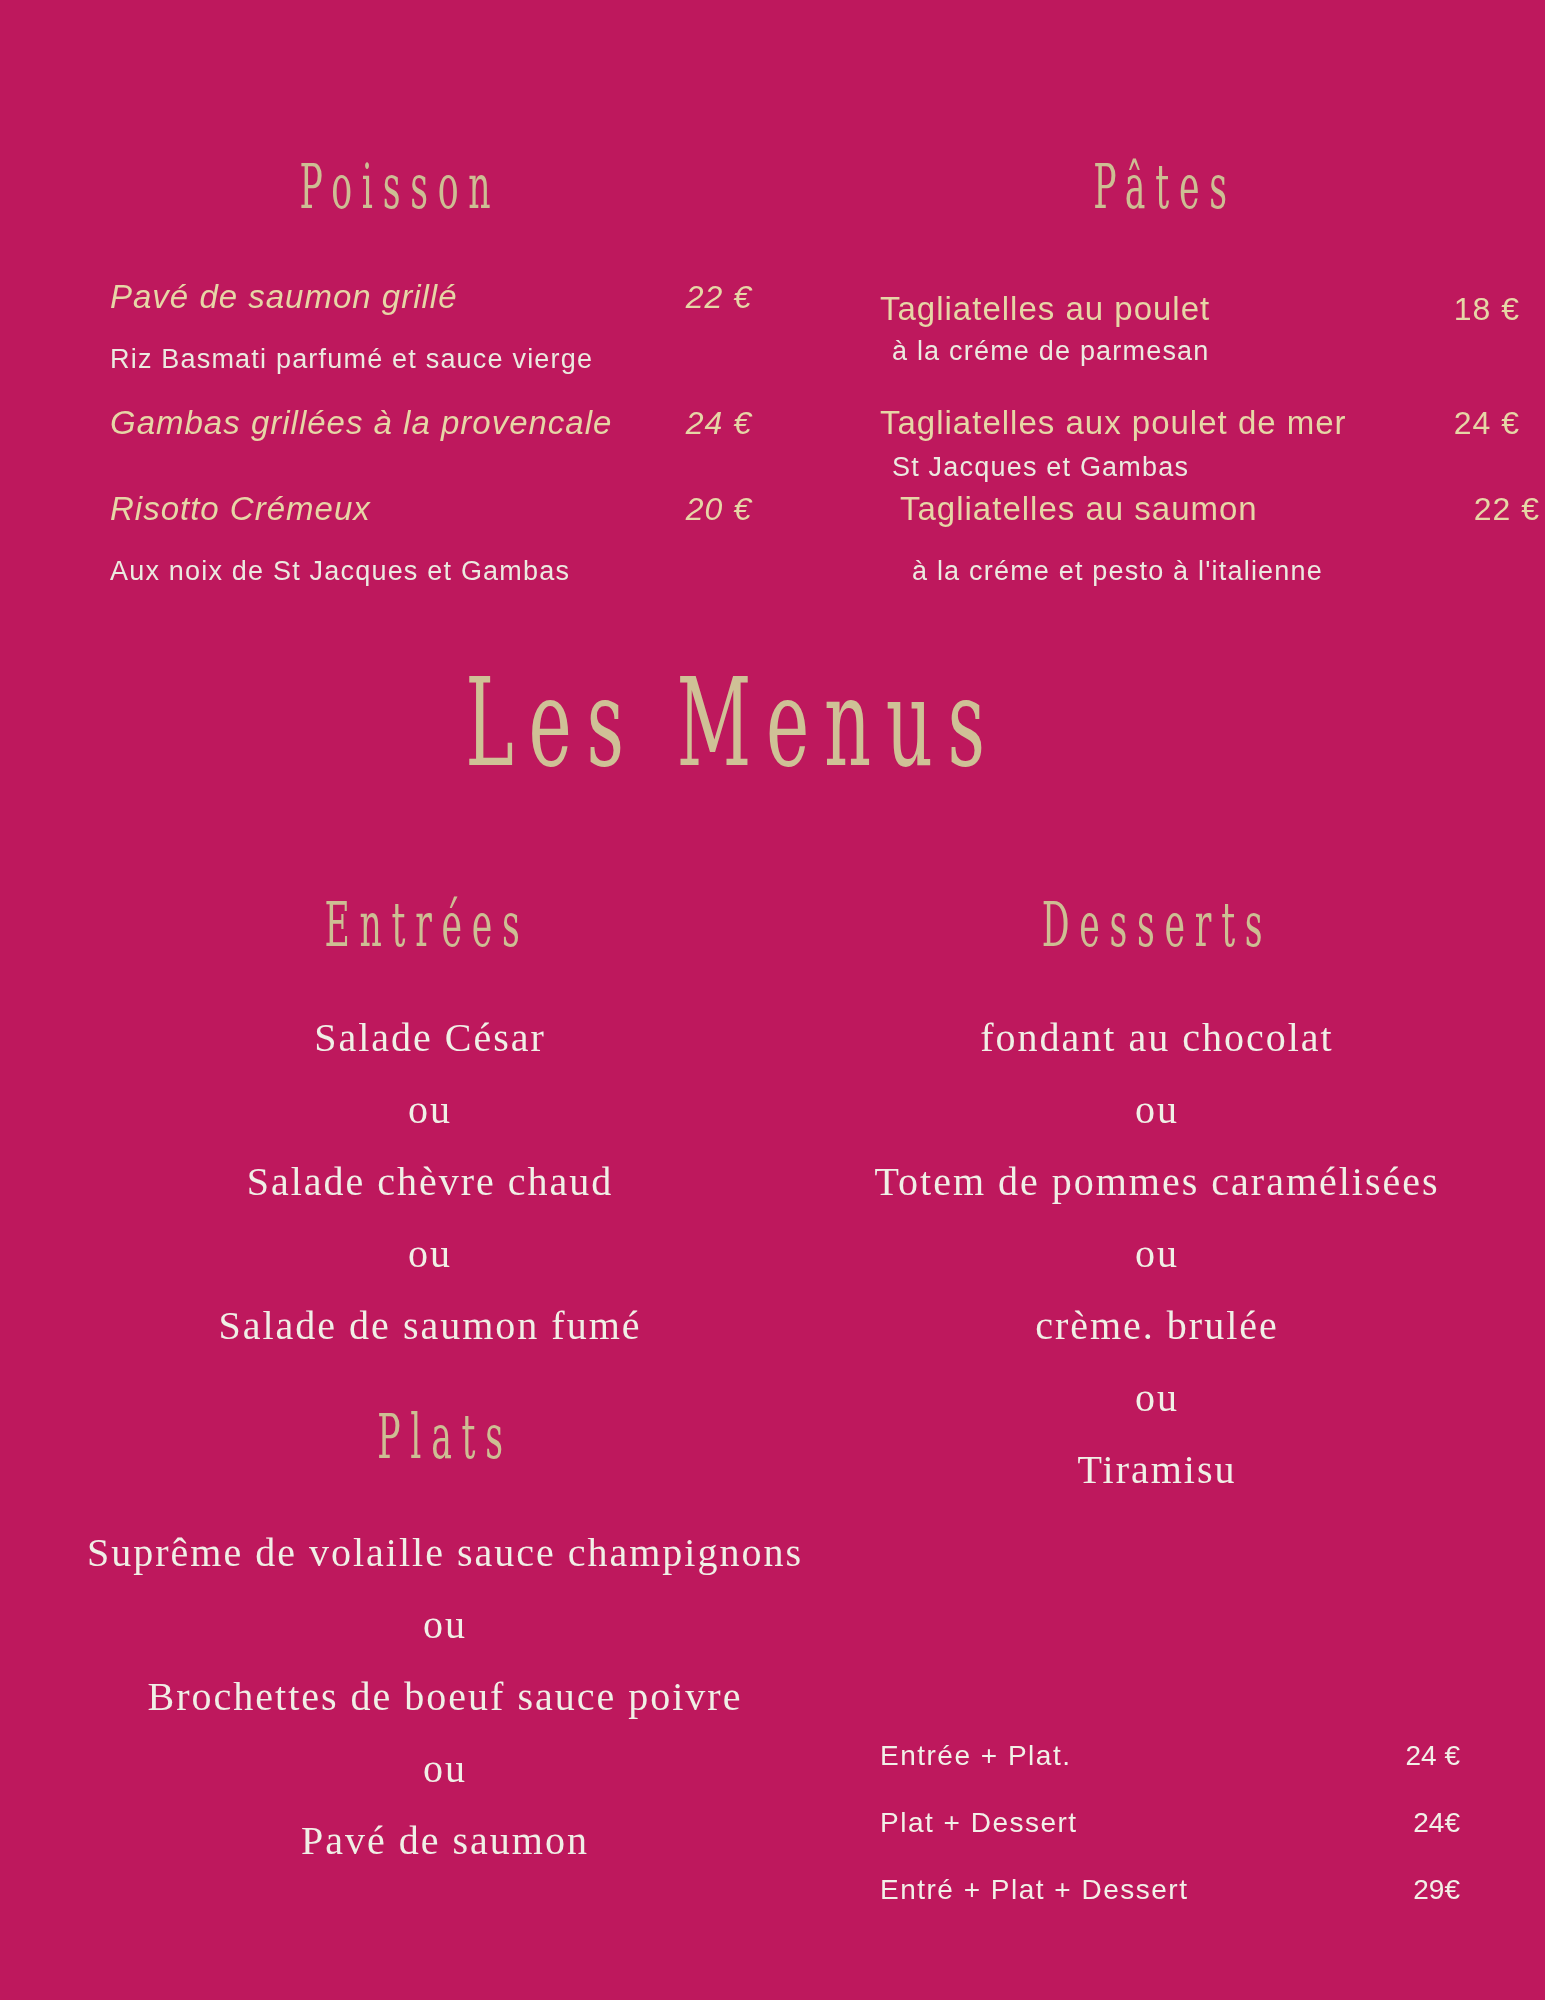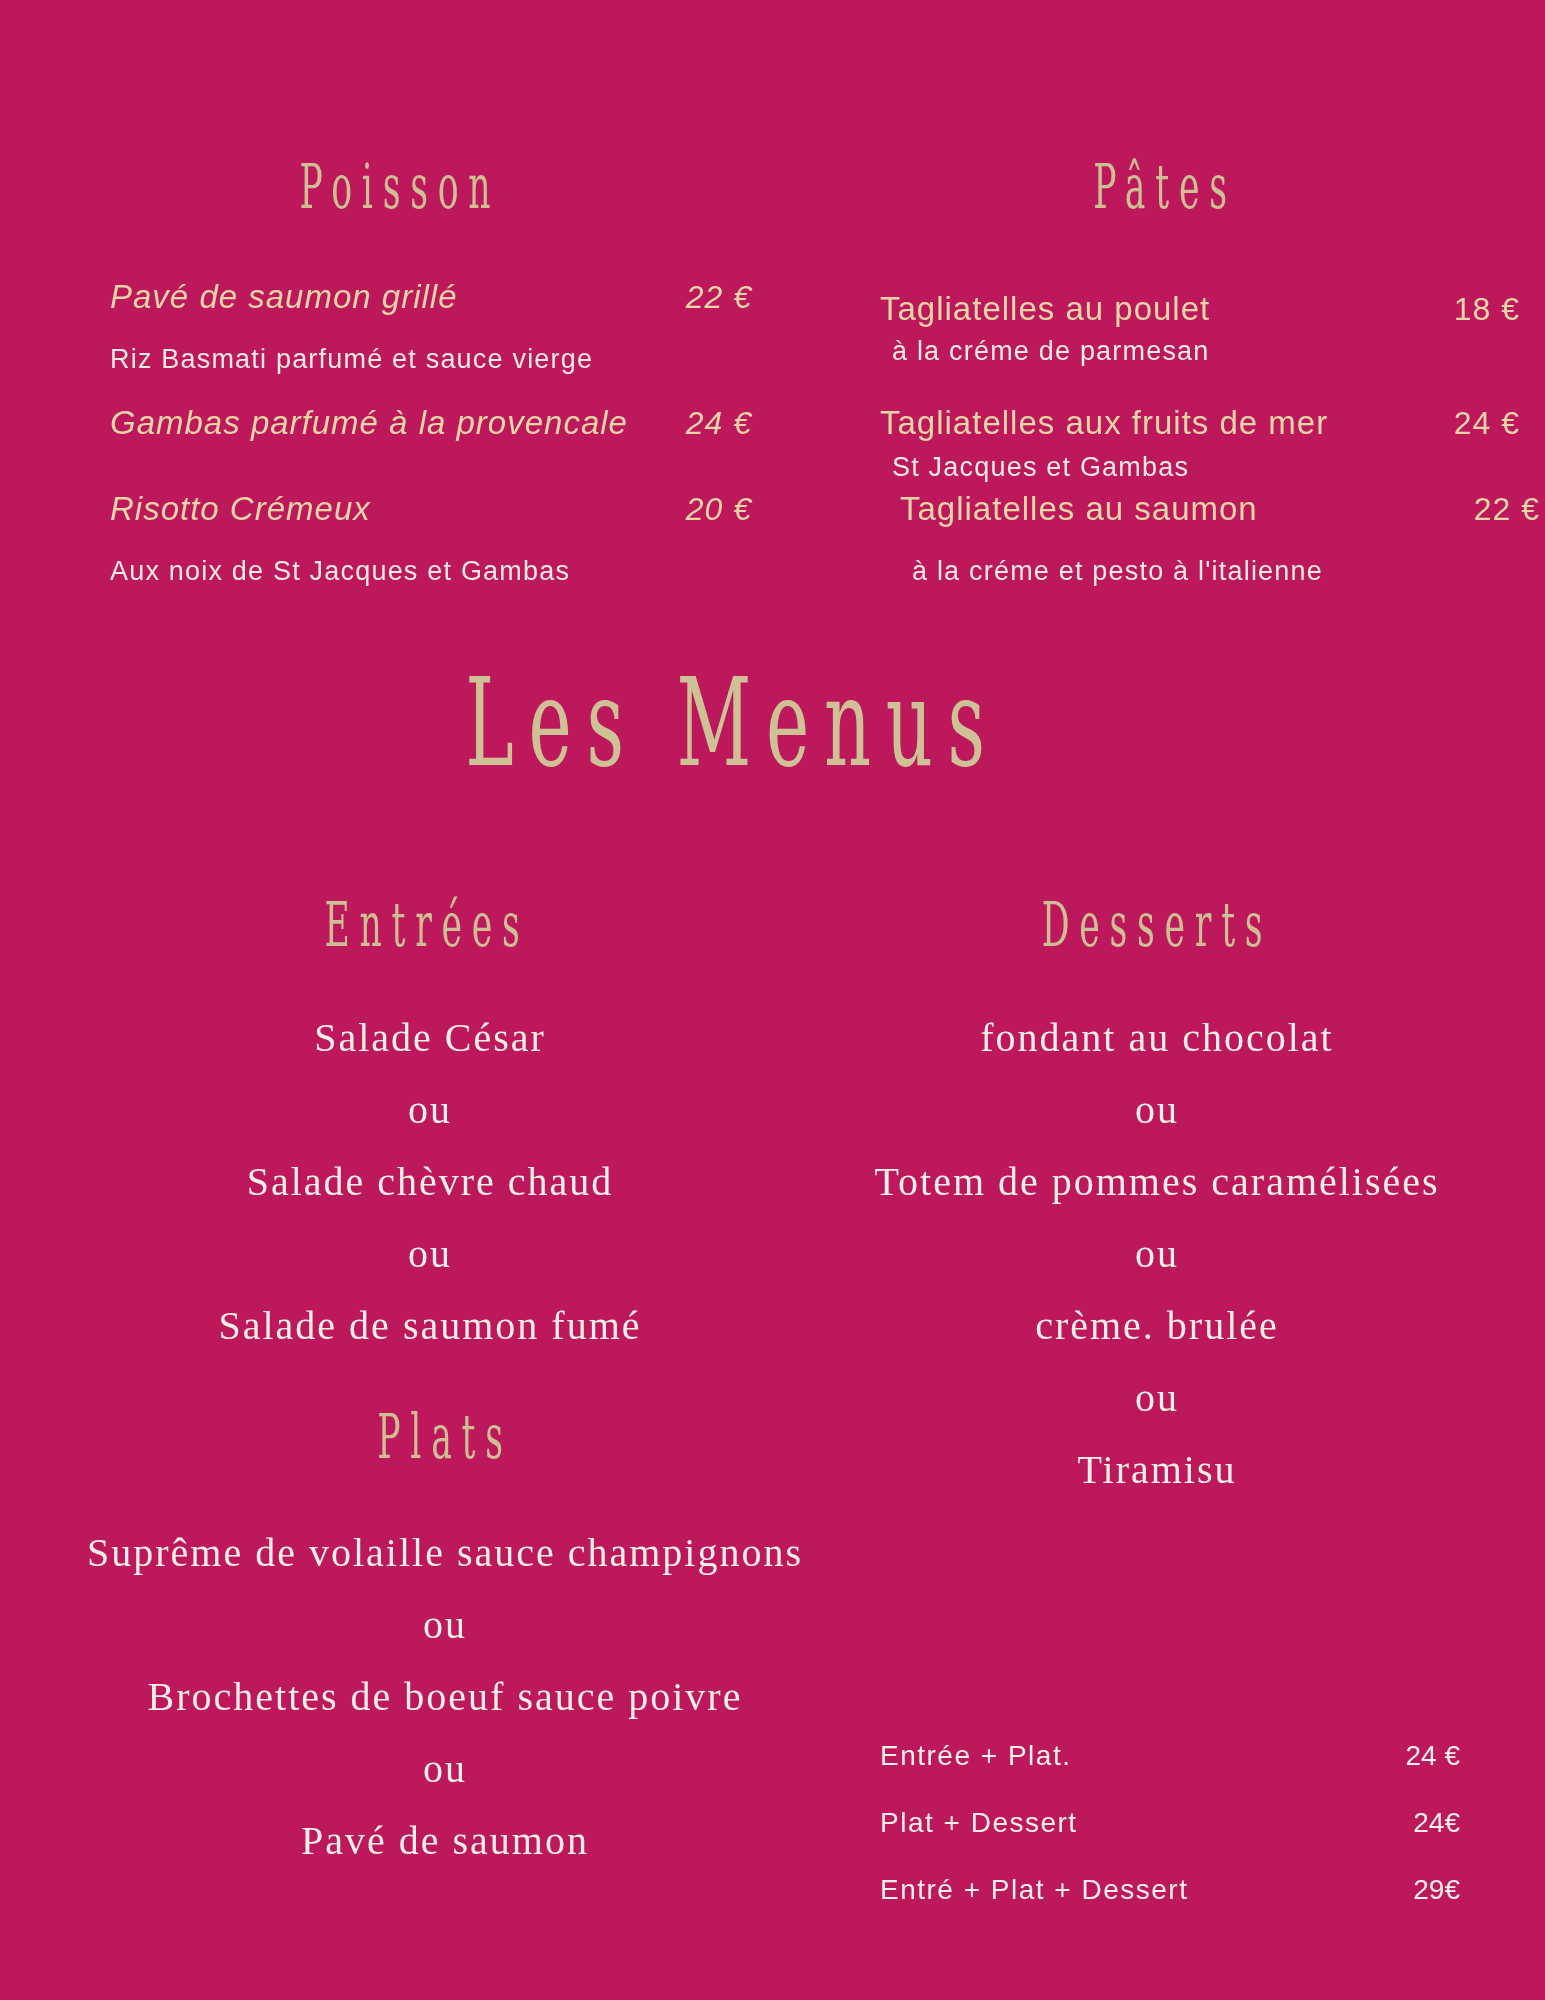--- a/index.html
+++ b/index.html
@@ -99,21 +99,21 @@
   <div class="menu-row italic" style="left:110px;top:274px;width:642px;">
     <div class="row-line">
       <span class="item-name">Pavé de saumon grillé</span>
       <span class="item-price">22 €</span>
     </div>
     <div class="item-desc gap-lg" style="font-style:normal;">Riz Basmati parfumé et sauce vierge</div>
   </div>
 
   <div class="menu-row italic" style="left:110px;top:400px;width:642px;">
     <div class="row-line">
-      <span class="item-name">Gambas parfumé à la provencale</span>
+      <span class="item-name">Gambas grillées à la provencale</span>
       <span class="item-price">24 €</span>
     </div>
 
   </div>
 
   <div class="menu-row italic" style="left:110px;top:486px;width:642px;">
     <div class="row-line">
       <span class="item-name">Risotto Crémeux</span>
       <span class="item-price">20 €</span>
     </div>
@@ -125,21 +125,21 @@
   <div class="menu-row" style="left:880px;top:286px;width:640px;">
     <div class="row-line">
       <span class="item-name">Tagliatelles au poulet</span>
       <span class="item-price">18 €</span>
     </div>
     <div class="item-desc gap-xs indent">à la créme de parmesan</div>
   </div>
 
   <div class="menu-row" style="left:880px;top:400px;width:640px;">
     <div class="row-line">
-      <span class="item-name">Tagliatelles aux fruits de mer</span>
+      <span class="item-name">Tagliatelles aux poulet de mer</span>
       <span class="item-price">24 €</span>
     </div>
     <div class="item-desc indent" style="margin-top:6px;">St Jacques et Gambas</div>
   </div>
 
   <div class="menu-row" style="left:880px;top:486px;width:640px;margin-left:20px;">
     <div class="row-line">
       <span class="item-name">Tagliatelles au saumon</span>
       <span class="item-price">22 €</span>
     </div>

